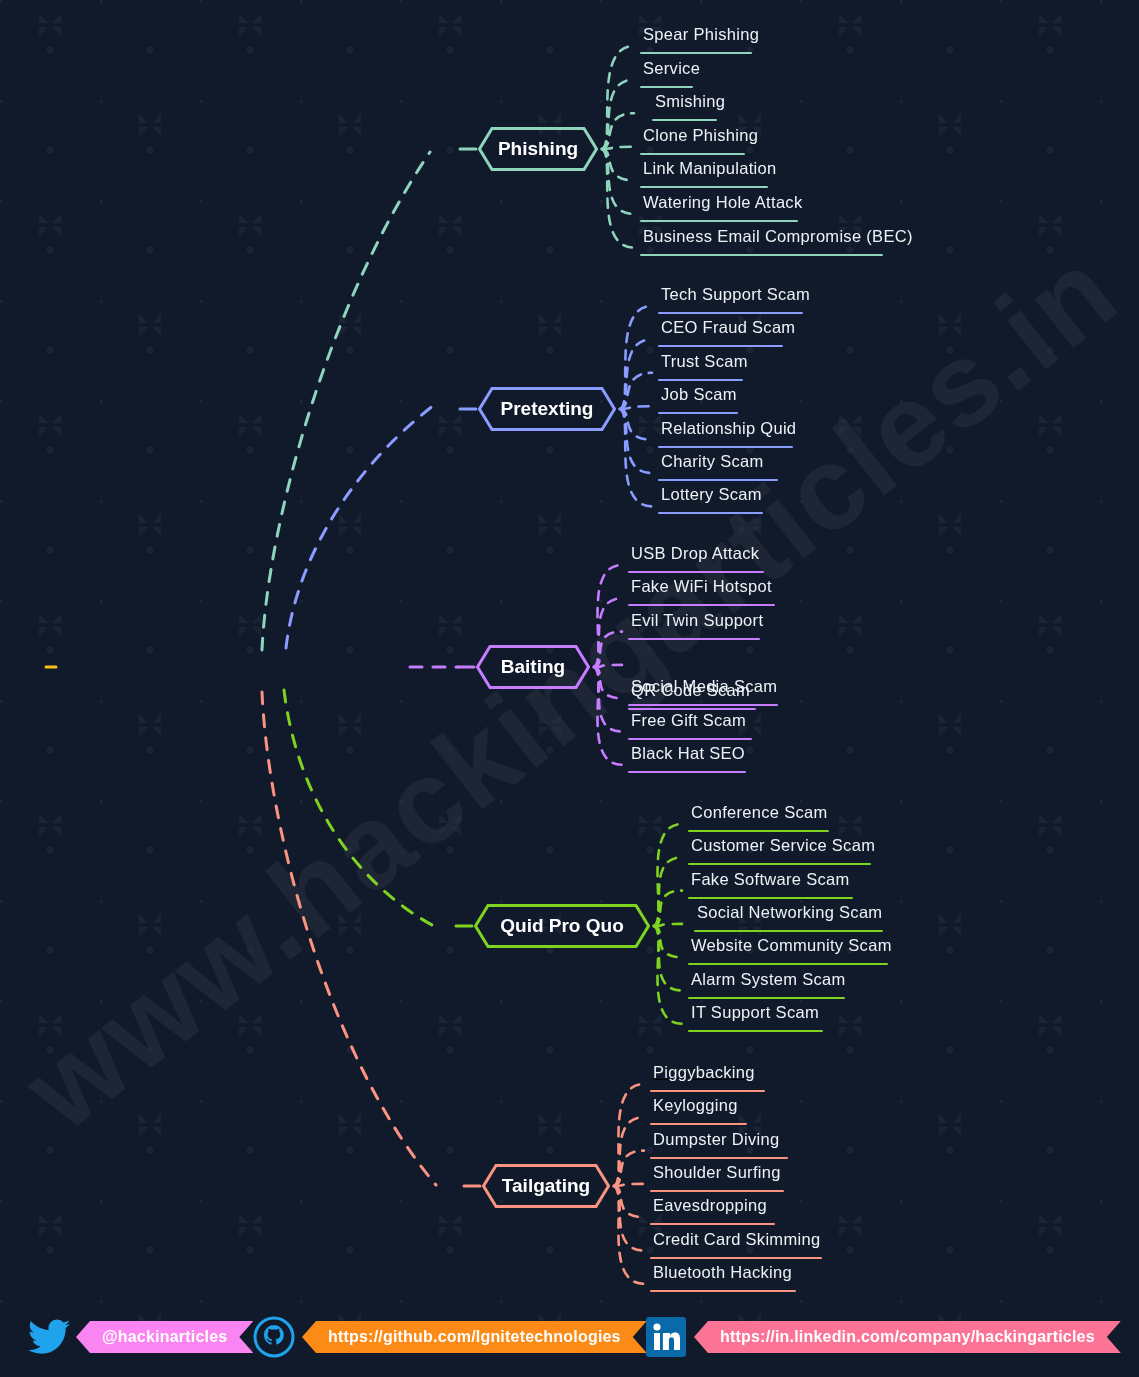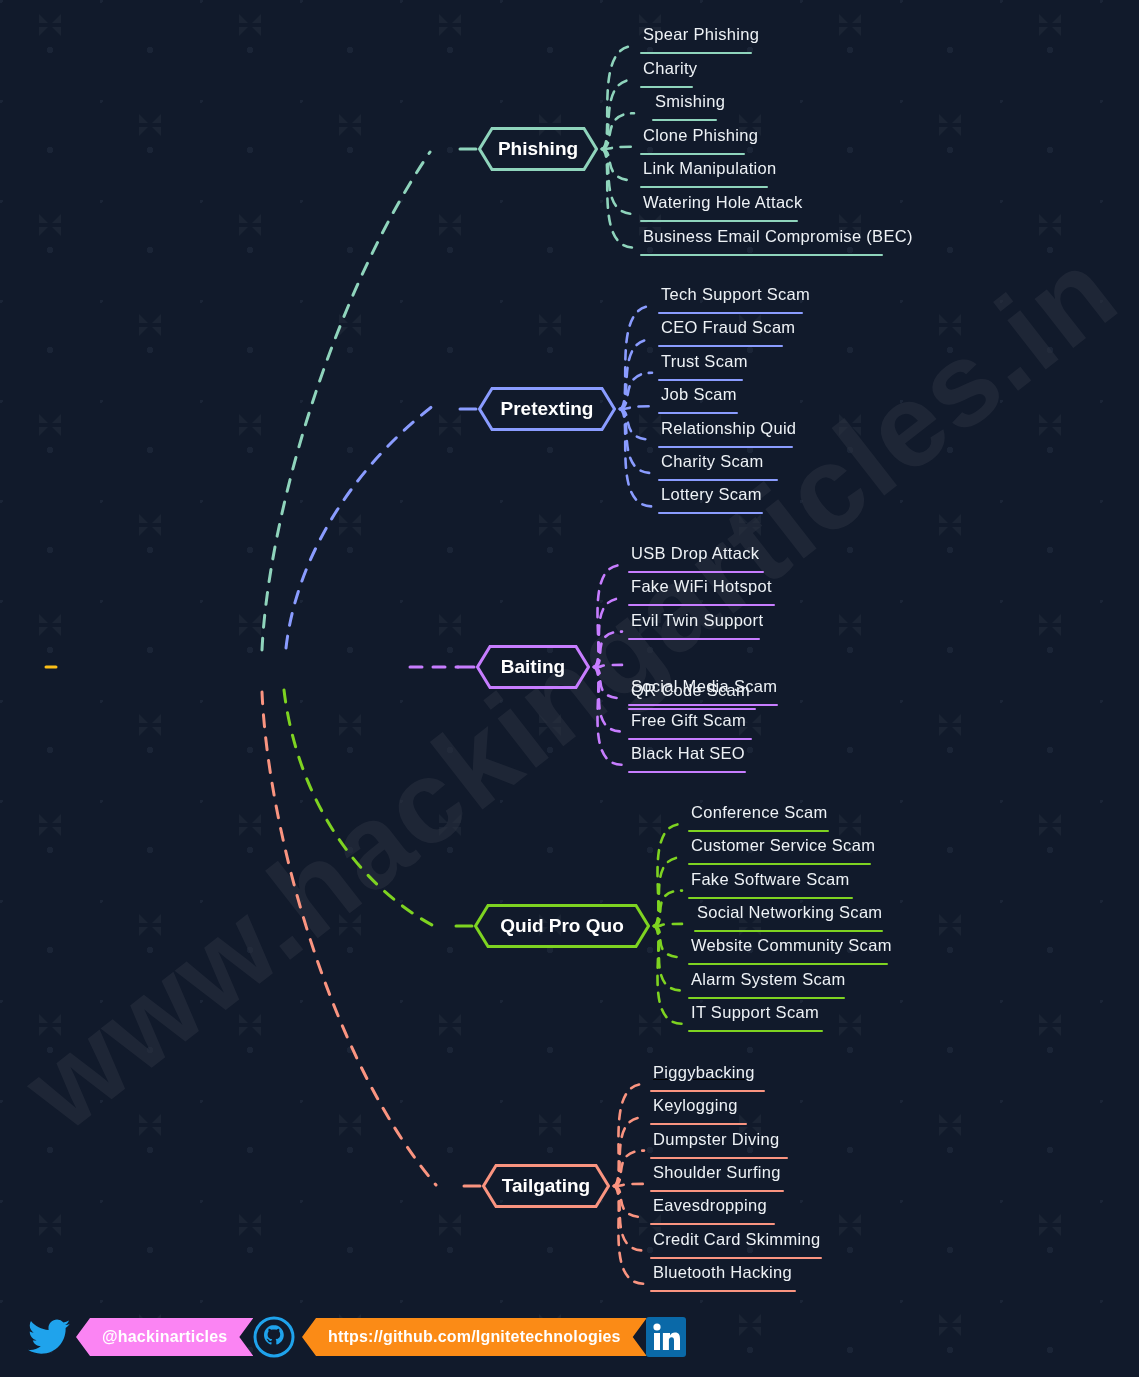--- a/index.html
+++ b/index.html
@@ -134,21 +134,21 @@
   .footer-icon {
     flex: 0 0 auto;
     display: flex;
     align-items: center;
     justify-content: center;
   }
   .ribbon {
     position: relative;
     display: flex;
     align-items: center;
-    height: 38px;
+    height: 32px;
     padding: 0 26px;
     margin-left: 6px;
     color: #ffffff;
     font-size: 16px;
     font-weight: 700;
     letter-spacing: 0.2px;
     white-space: nowrap;
     clip-path: polygon(14px 0, 100% 0, calc(100% - 14px) 50%, 100% 100%, 14px 100%, 0 50%);
   }
   .ribbon.pink   { background: #fb84f3; }
@@ -871,21 +871,21 @@
         </svg>
         <span class="label">Tailgating</span>
       </div>
     </div>
   <div id="leaf-layer">
       <div class="leaf" style="left: 640px; top: 24px;">
         <span class="leaf-text">Spear Phishing</span>
         <span class="leaf-rule" style="background: rgb(143, 212, 188); width: 112px;"></span>
       </div>
       <div class="leaf" style="left: 640px; top: 57.6px;">
-        <span class="leaf-text">Charity</span>
+        <span class="leaf-text">Service</span>
         <span class="leaf-rule" style="background: rgb(143, 212, 188); width: 53px;"></span>
       </div>
       <div class="leaf" style="left: 652px; top: 91.2px;">
         <span class="leaf-text">Smishing</span>
         <span class="leaf-rule" style="background: rgb(143, 212, 188); width: 65px;"></span>
       </div>
       <div class="leaf" style="left: 640px; top: 124.8px;">
         <span class="leaf-text">Clone Phishing</span>
         <span class="leaf-rule" style="background: rgb(143, 212, 188); width: 105px;"></span>
       </div>
@@ -1035,16 +1035,17 @@
       </div>
       <div class="footer-item" style="left: 644px;">
         <span class="footer-icon">
           <svg width="44" height="44" viewBox="0 0 44 44">
         <rect x="2" y="2" width="40" height="40" rx="3" fill="#0a69a8"></rect>
         <rect x="10" y="18" width="6" height="17" fill="#ffffff"></rect>
         <circle cx="13" cy="12" r="3.6" fill="#ffffff"></circle>
         <path fill="#ffffff" d="M20 18h6v2.4c.9-1.6 2.6-2.8 5-2.8 4 0 5 2.5 5 6.3V35h-6v-9.6c0-1.9-.7-3.1-2.4-3.1-1.4 0-2.2 1-2.6 1.9-.1.3-.1.8-.1 1.3V35h-6c0-14.6 0-16 0-17z"></path>
       </svg>
         </span>
+        <span class="ribbon rose">https://in.linkedin.com/company/hackingarticles</span>
       </div>
     </div>
 
 </div>
 
 </body></html>

